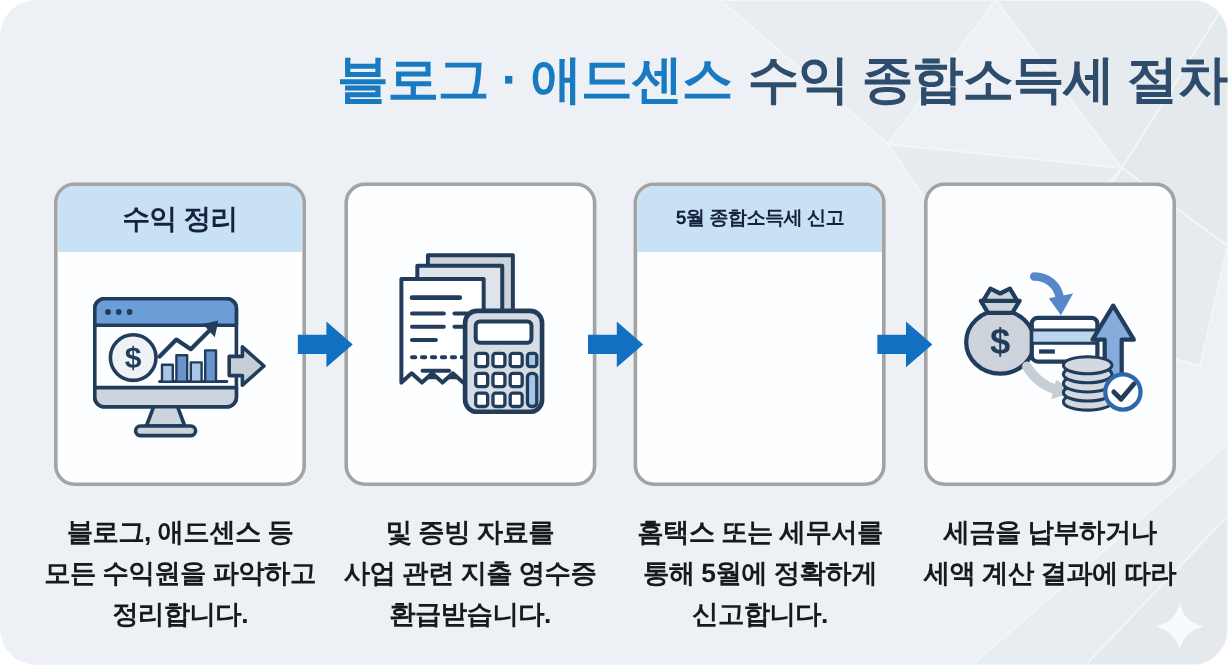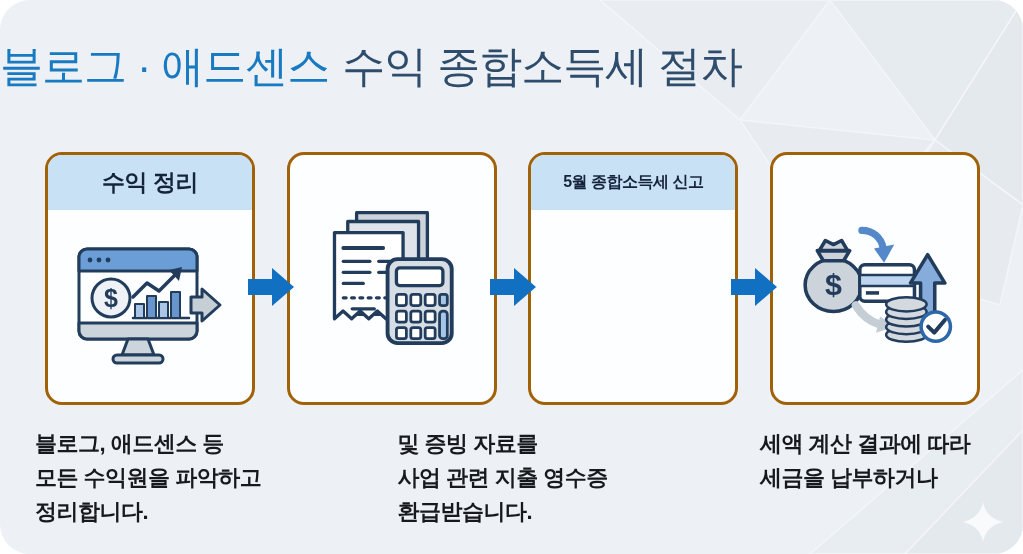--- a/index.html
+++ b/index.html
@@ -2,40 +2,40 @@
 <html><head>
 <meta charset="utf-8">
 <style>
   * { margin:0; padding:0; box-sizing:border-box; }
   html,body { width:1023px; height:554px; background:#ffffff; overflow:hidden;
               font-family:"Liberation Sans", sans-serif; }
   .canvas { position:absolute; left:0; top:0; width:1023px; height:554px;
             background:#edf0f4; border-radius:30px; overflow:hidden; }
   .bg-deco { position:absolute; left:0; top:0; width:1023px; height:554px; pointer-events:none; }
 
-  .title { position:absolute; top:38px; left:0; width:100%; text-align:left;
-           font-size:43px; font-weight:400; letter-spacing:-1px; color:#2e4c6b; white-space:nowrap; }
+  .title { position:absolute; top:38px; left:0; width:100%; text-align:right;
+           font-size:43px; font-weight:700; letter-spacing:-1px; color:#2e4c6b; white-space:nowrap; }
   .title .hl { color:#187ac1; margin-right:13px; }
 
   .cards { position:absolute; left:45px; top:152px; width:935px; height:253px;
            display:flex; justify-content:space-between; }
-  .card { width:210px; height:253px; background:#fdfeff; border:3px solid #a16207;
+  .card { width:210px; height:253px; background:#fdfeff; border:3px solid #a3a3a3;
           border-radius:17px; overflow:hidden; display:flex; flex-direction:column; }
   .card-header { height:55px; flex:none; background:#c8e1f5; display:flex;
                  align-items:center; justify-content:center; font-size:23px;
                  font-weight:800; color:#15233c; white-space:nowrap; letter-spacing:-0.5px; }
   .card:nth-child(3) .card-header { font-size:16px; }
   .card-body { flex:1; display:flex; align-items:center; justify-content:center; }
 
   .flow-arrow { position:absolute; top:268px; width:46px; height:38px; }
   .fa1 { left:248px; } .fa2 { left:490px; } .fa3 { left:731px; }
 
   .descs { position:absolute; left:35px; top:427px; width:955px;
            display:flex; justify-content:space-between; }
-  .desc { width:230px; font-size:22px; line-height:34px;
+  .desc { width:230px; text-align:center; font-size:22px; line-height:34px;
           font-weight:600; color:#17191c; letter-spacing:-0.5px; }
 
   .icon-line { stroke:#223c5c; }
   svg text { font-family:"Liberation Sans", sans-serif; }
 </style>
 </head>
 <body>
 
 <div class="canvas">
 
@@ -165,18 +165,23 @@
       <div>블로그, 애드센스 등</div>
       <div>모든 수익원을 파악하고</div>
       <div>정리합니다.</div>
     </div>
     <div class="desc">
       <div>및 증빙 자료를</div>
       <div>사업 관련 지출 영수증</div>
       <div>환급받습니다.</div>
     </div>
     <div class="desc">
+      <div>홈택스 또는 세무서를</div>
+      <div>통해 5월에 정확하게</div>
+      <div>신고합니다.</div>
+    </div>
+    <div class="desc">
+      <div>세금을 납부하거나</div>
       <div>세액 계산 결과에 따라</div>
-      <div>세금을 납부하거나</div>
     </div>
   </div>
 
 </div>
 
 </body></html>

